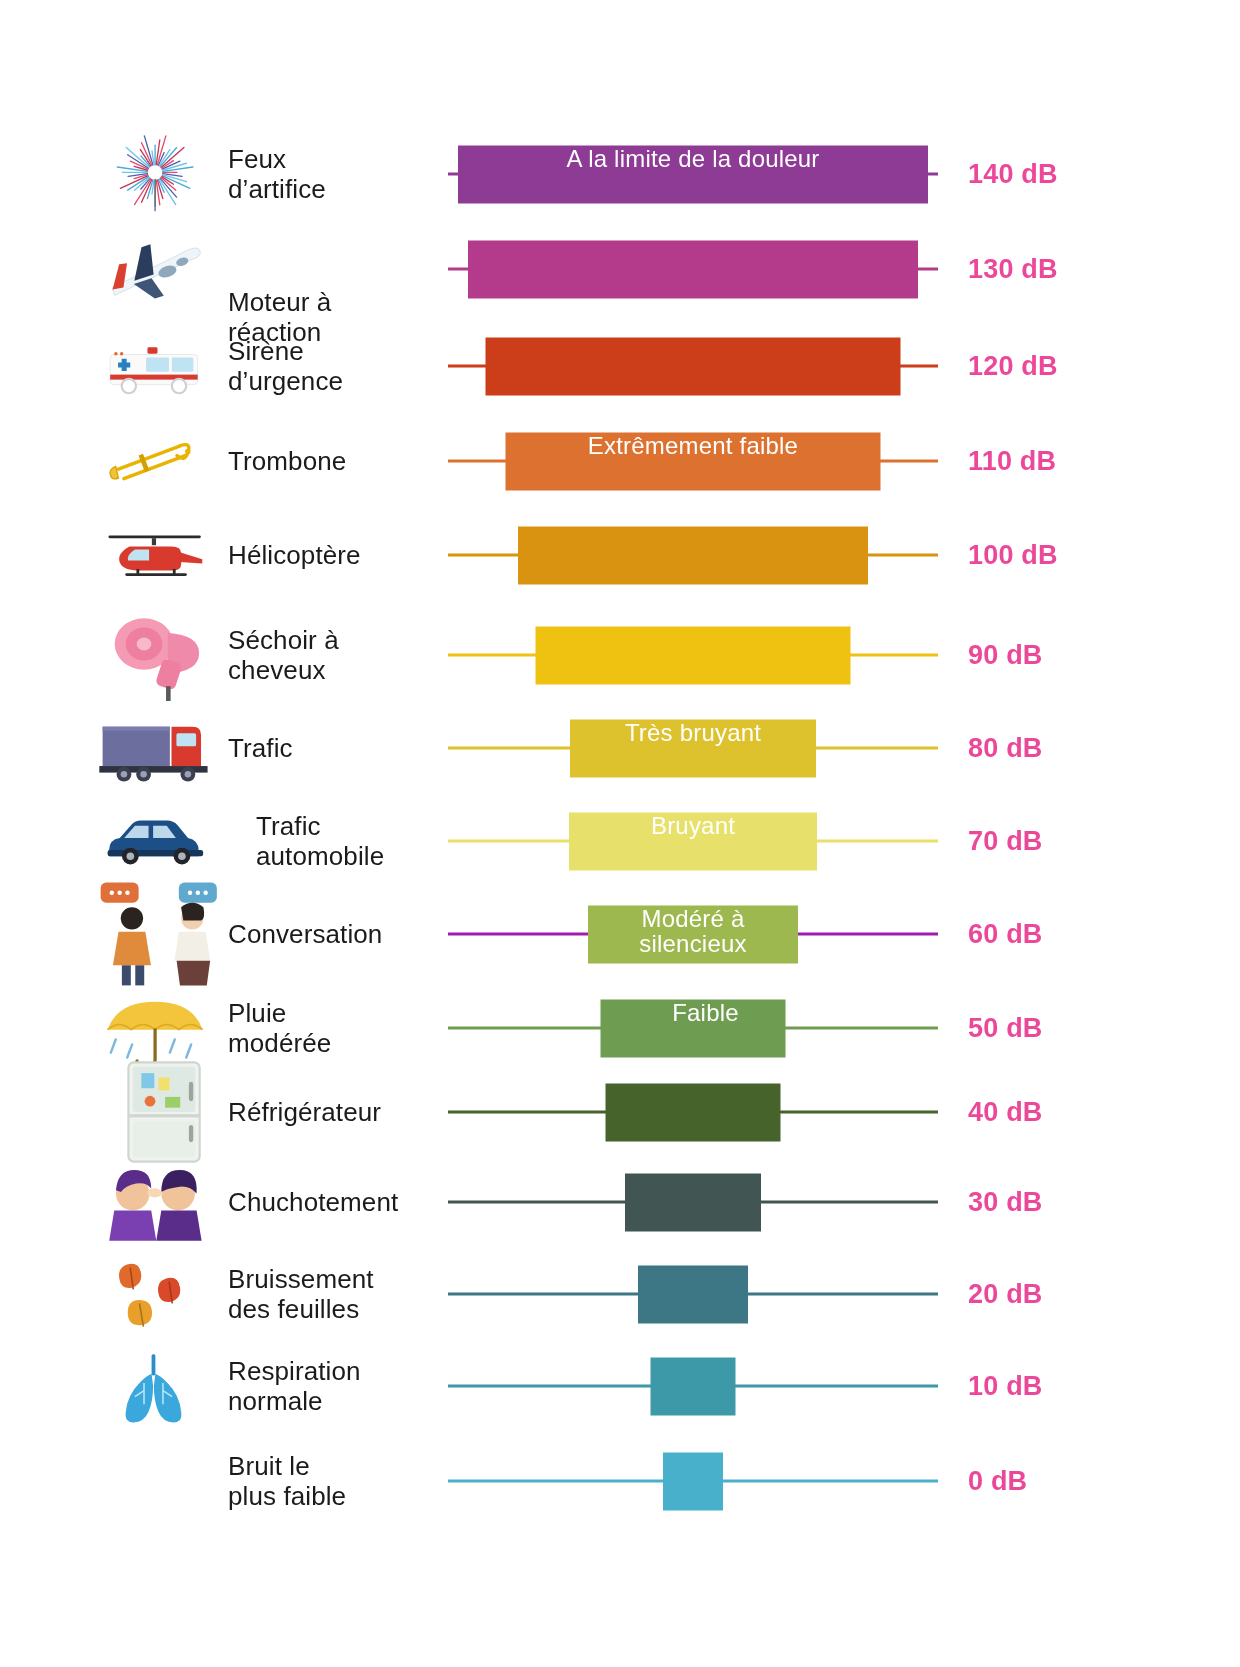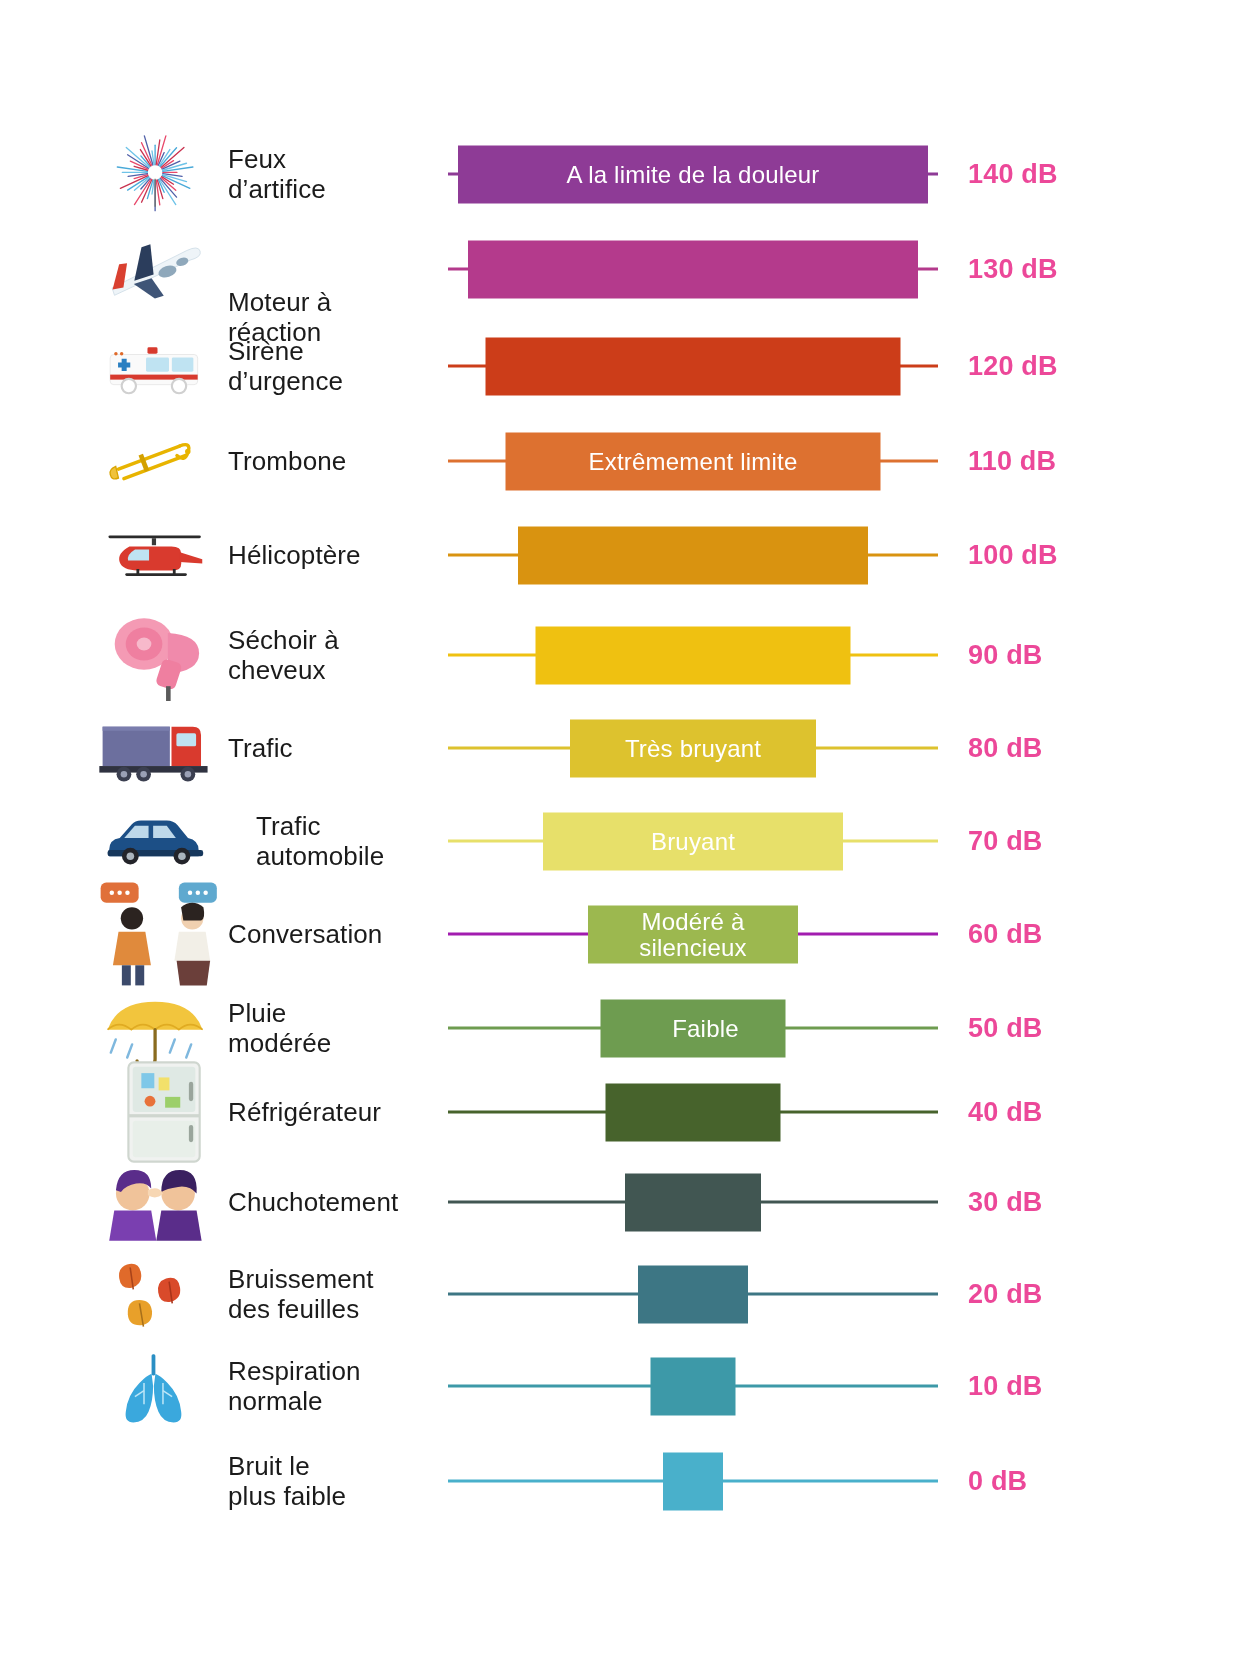--- a/index.html
+++ b/index.html
@@ -50,21 +50,21 @@
     height:3px;
     transform:translateY(-50%);
   }
   .bar{
     position:absolute;
     top:50%;
     left:50%;
     transform:translate(-50%,-50%);
     height:58px;
     display:flex;
-    align-items:center;
+    align-items:flex-start;
     justify-content:center;
     box-sizing:border-box;
   }
   .bar-text{
     color:#ffffff;
     font-size:24px;
     line-height:1.05;
     text-align:center;
     white-space:pre-line;
     letter-spacing:.2px;
@@ -195,21 +195,21 @@
             <path d="M108 28 q18 -7 12 10 q-5 14 -16 4"></path>
           </g>
           <path d="M14 58 q-10 4 -8 12 q2 9 12 5 Z" fill="#f0c23a" stroke="#d9a400" stroke-width="2"></path>
           <rect x="52" y="40" width="7" height="26" transform="rotate(-21 55 53)" fill="#d3a000"></rect>
           <circle cx="120" cy="36" r="4" fill="#e8b400"></circle>
         </svg>
       </div>
       <div class="label-cell" style="white-space: pre-line;">Trombone</div>
       <div class="track" style="background: rgb(221, 113, 48);">
         <div class="bar" style="width: 375px; background: rgb(221, 113, 48);">
-          <span class="bar-text">Extrêmement limite</span>
+          <span class="bar-text">Extrêmement faible</span>
         </div>
       </div>
       <div class="db">110 dB</div>
     </div>
     <div class="row" style="top: 555px;">
       <div class="icon-cell">
         <svg width="102" height="70" viewBox="0 0 145 100">
           <rect x="6" y="22" width="132" height="4" rx="2" fill="#2b2b2b"></rect>
           <rect x="68" y="26" width="6" height="10" fill="#3a3a3a"></rect>
           <path d="M36 38 q-18 10 -14 22 q4 12 26 12 h50 q12 0 12 -10 v-14 q0 -10 -14 -10 Z" fill="#d93a2e"></path>
@@ -277,21 +277,21 @@
           <rect x="10" y="62" width="126" height="8" rx="3" fill="#16375c"></rect>
           <circle cx="40" cy="70" r="11" fill="#23242a"></circle>
           <circle cx="40" cy="70" r="5" fill="#aab4bd"></circle>
           <circle cx="108" cy="70" r="11" fill="#23242a"></circle>
           <circle cx="108" cy="70" r="5" fill="#aab4bd"></circle>
         </svg>
       </div>
       <div class="label-cell" style="white-space: pre-line; margin-left: 28px;">Trafic
 automobile</div>
       <div class="track" style="background: rgb(231, 224, 106);">
-        <div class="bar" style="width: 300px; background: rgb(231, 224, 106);">
+        <div class="bar" style="width: 248px; background: rgb(231, 224, 106);">
           <span class="bar-text">Bruyant</span>
         </div>
       </div>
       <div class="db">70 dB</div>
     </div>
     <div class="row" style="top: 934px;">
       <div class="icon-cell">
         <svg width="162" height="112" viewBox="0 0 145 100">
           <rect x="14" y="4" width="34" height="18" rx="5" fill="#e0703a"></rect>
           <rect x="84" y="4" width="34" height="18" rx="5" fill="#5fa9cf"></rect>

